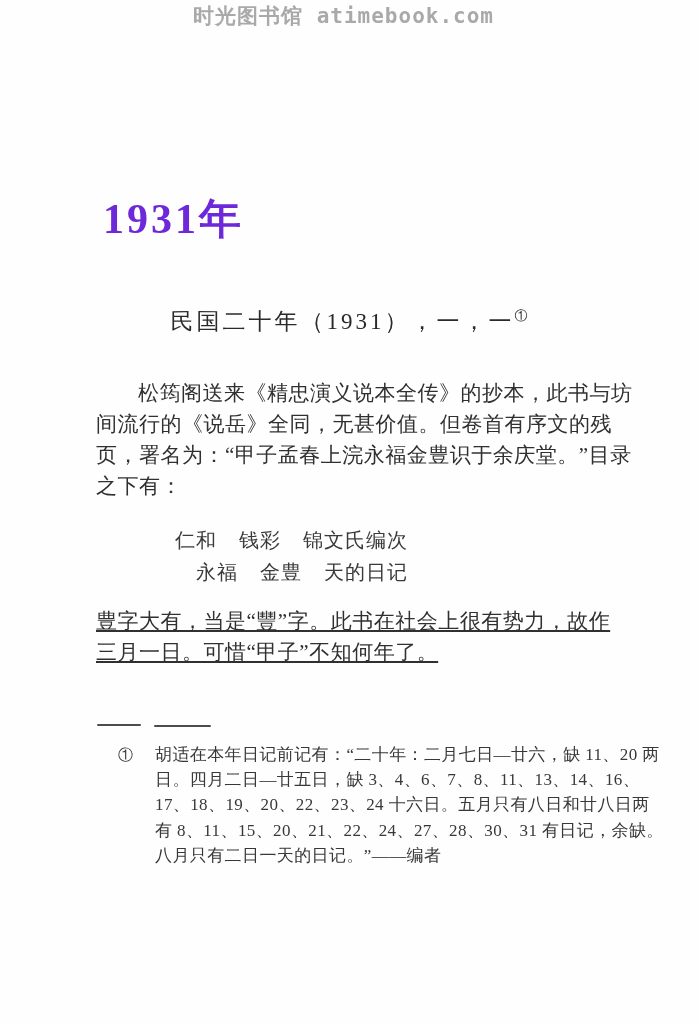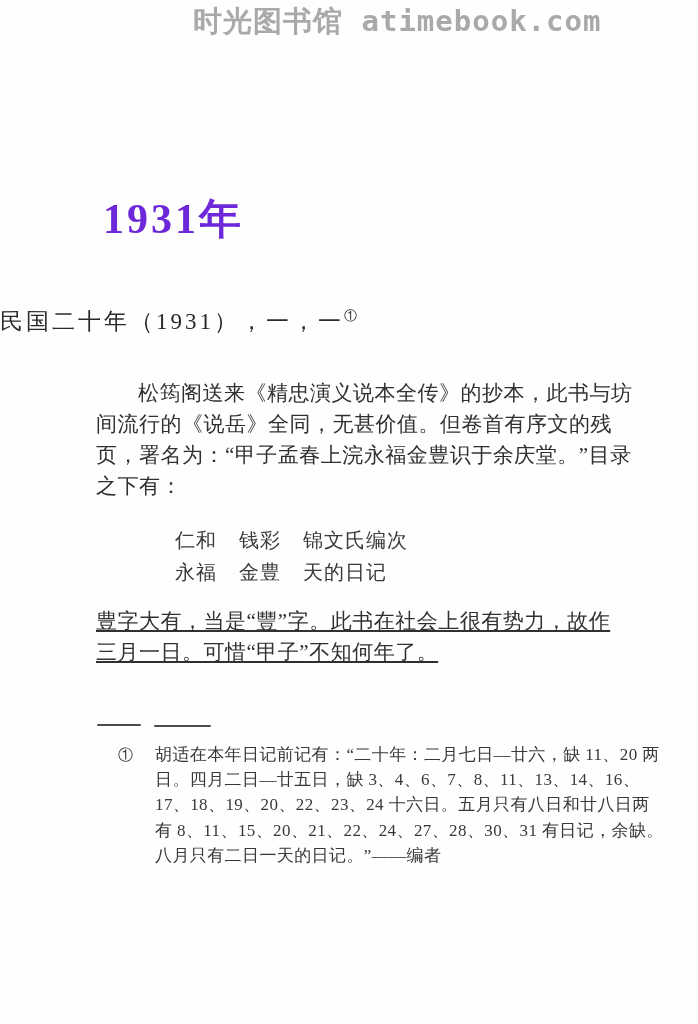--- a/index.html
+++ b/index.html
@@ -15,21 +15,21 @@
     overflow: hidden;
     font-family: "Liberation Serif", serif;
     color: #2e2e2e;
   }
   
   .watermark {
     position: absolute;
     top: 2px;
     left: 193px;
     font-family: "DejaVu Sans Mono", "DejaVu Sans", monospace;
-    font-size: 29px;
+    font-size: 21px;
     font-weight: 700;
     color: #a9a9a9;
     letter-spacing: 1px;
     white-space: nowrap;
   }
   
   .year-heading {
     position: absolute;
     top: 163px;
     left: 103px;
@@ -38,21 +38,21 @@
     color: #6d28d9;
     letter-spacing: 3px;
     white-space: nowrap;
   }
   
   .entry-title {
     position: absolute;
     top: 306px;
     left: 0;
     width: 698px;
-    text-align: left;
+    text-align: center;
     font-size: 23px;
     color: #2a2a2a;
     letter-spacing: 3px;
     white-space: nowrap;
   }
   .entry-title sup {
     font-size: 13px;
     letter-spacing: 0;
     vertical-align: 9px;
   }
@@ -72,20 +72,21 @@
   #para2 { top: 606px; text-decoration: underline; }
   
   .credits {
     position: absolute;
     top: 524px;
     left: 175px;
     font-size: 20px;
     line-height: 32px;
     color: #3a3a3a;
     letter-spacing: 1px;
+    text-align: right;
   }
   .credits .credit-line { white-space: nowrap; }
   .credits .col { margin-right: 22px; }
   .credits .col:last-child { margin-right: 0; }
   
   .fn-rule {
     position: absolute;
     height: 2px;
     background: #4c4c4c;
     border-radius: 1px;

